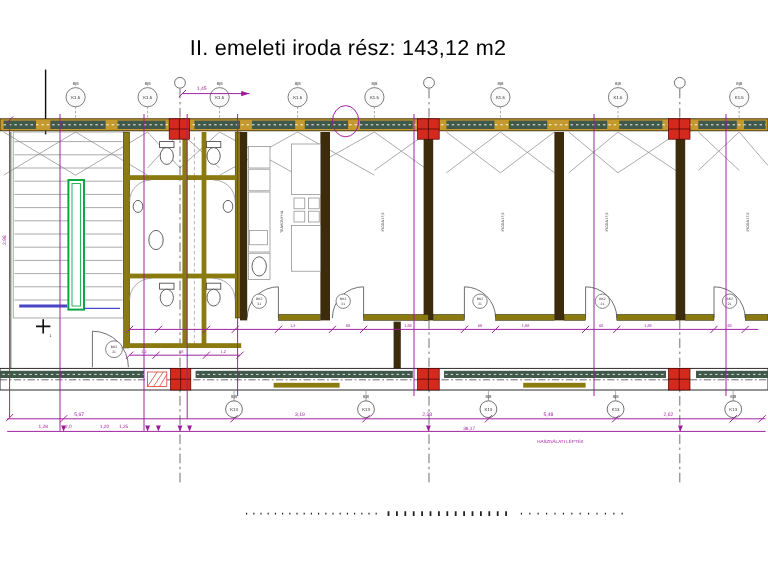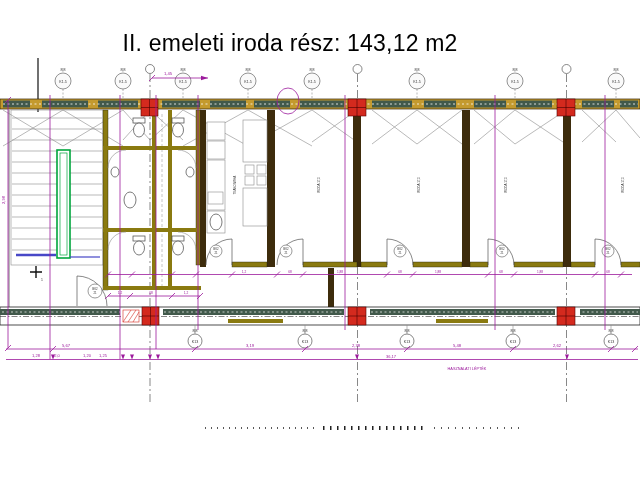--- a/index.html
+++ b/index.html
@@ -1,19 +1,19 @@
 <!DOCTYPE html>
 <html style="--wall_tan: #c49a2e; --wall_olive: #8a7a10; --wall_brown: #3d2c0c; --window_green: #41594b; --column_red: #d42a1e; --dimension_magenta: #9c1a9c; --rail_green: #00a63c; --stair_blue: #4747c7; --line_gray: #8a8a8a;"><head>
 <meta charset="utf-8">
 <style>
   html,body{margin:0;padding:0;background:#fff;}
   #stage{position:relative;width:640px;height:480px;background:#fff;overflow:hidden;
          font-family:"Liberation Sans",sans-serif;}
   #title{position:absolute;left:0;top:30px;width:580px;text-align:center;
-         font-size:23px;color:#000;letter-spacing:0.2px;}
+         font-size:18px;color:#000;letter-spacing:0.2px;}
   svg{position:absolute;left:0;top:0;}
   svg text{font-family:"Liberation Sans",sans-serif;}
   .tan{fill:var(--wall_tan);}
   .olive{fill:var(--wall_olive);}
   .brown{fill:var(--wall_brown);}
   .win{fill:var(--window_green);}
   .red{fill:var(--column_red);stroke:#550000;stroke-width:0.6;}
   .mag{stroke:var(--dimension_magenta);stroke-width:0.8;fill:none;}
   .magf{fill:var(--dimension_magenta);stroke:none;}
   .magt{fill:var(--dimension_magenta);}

